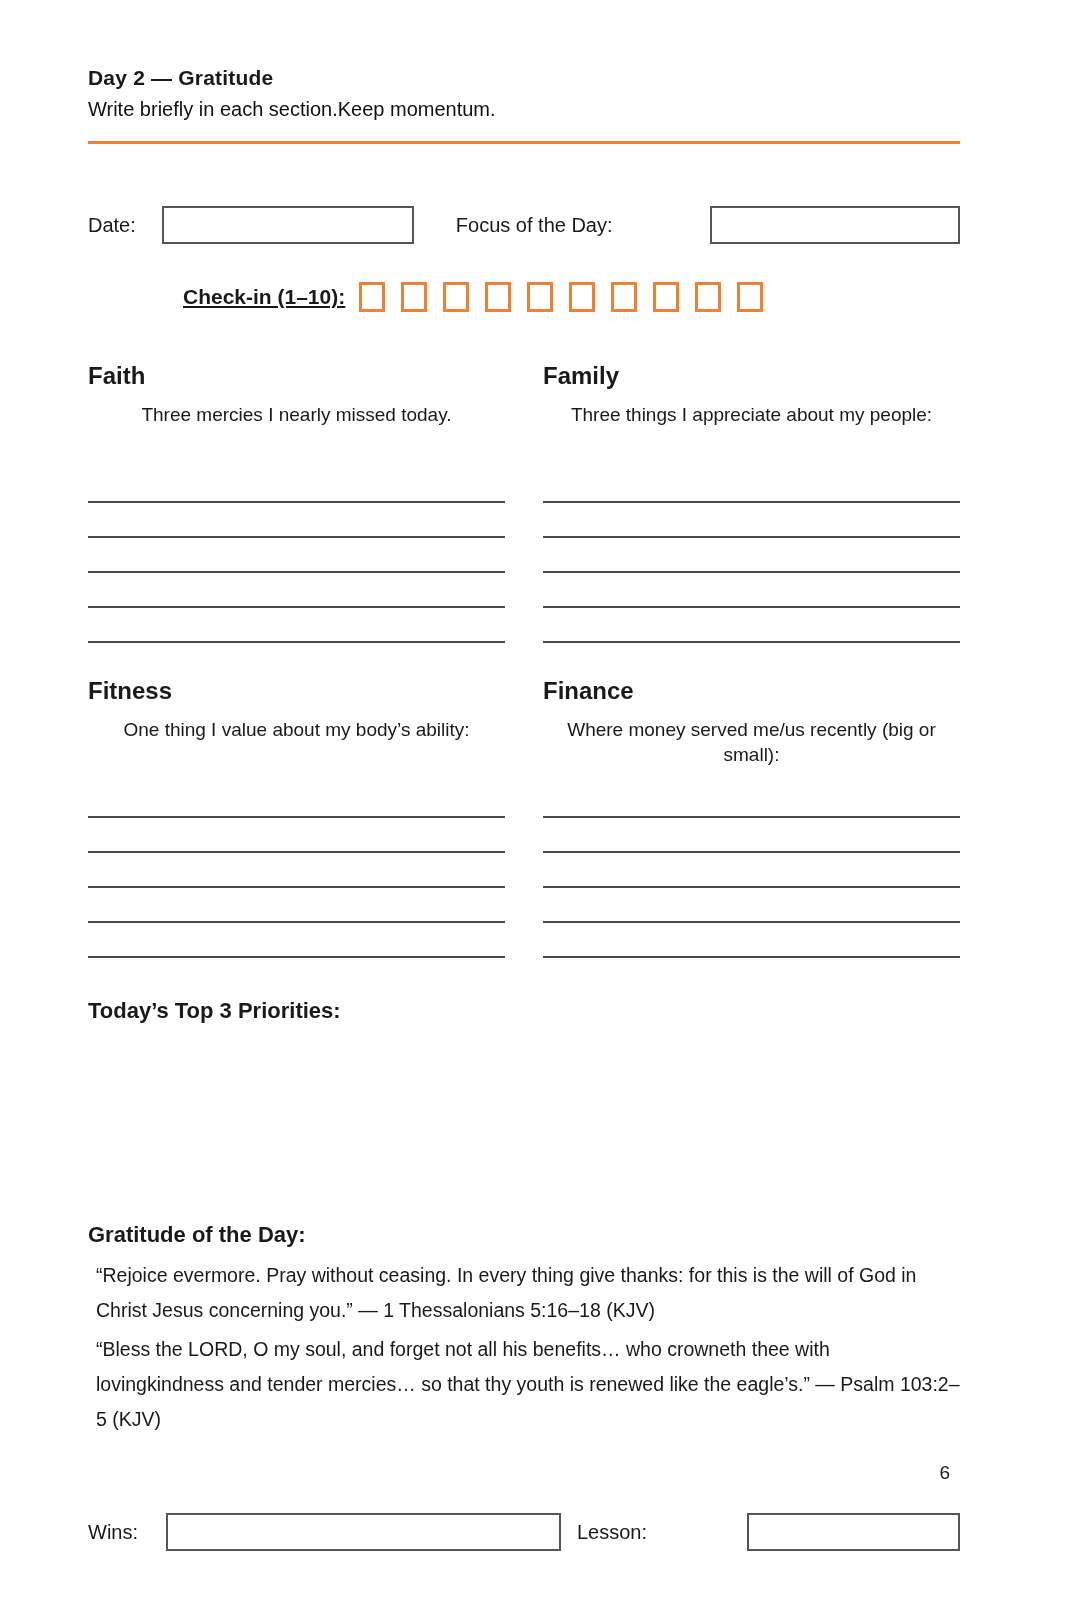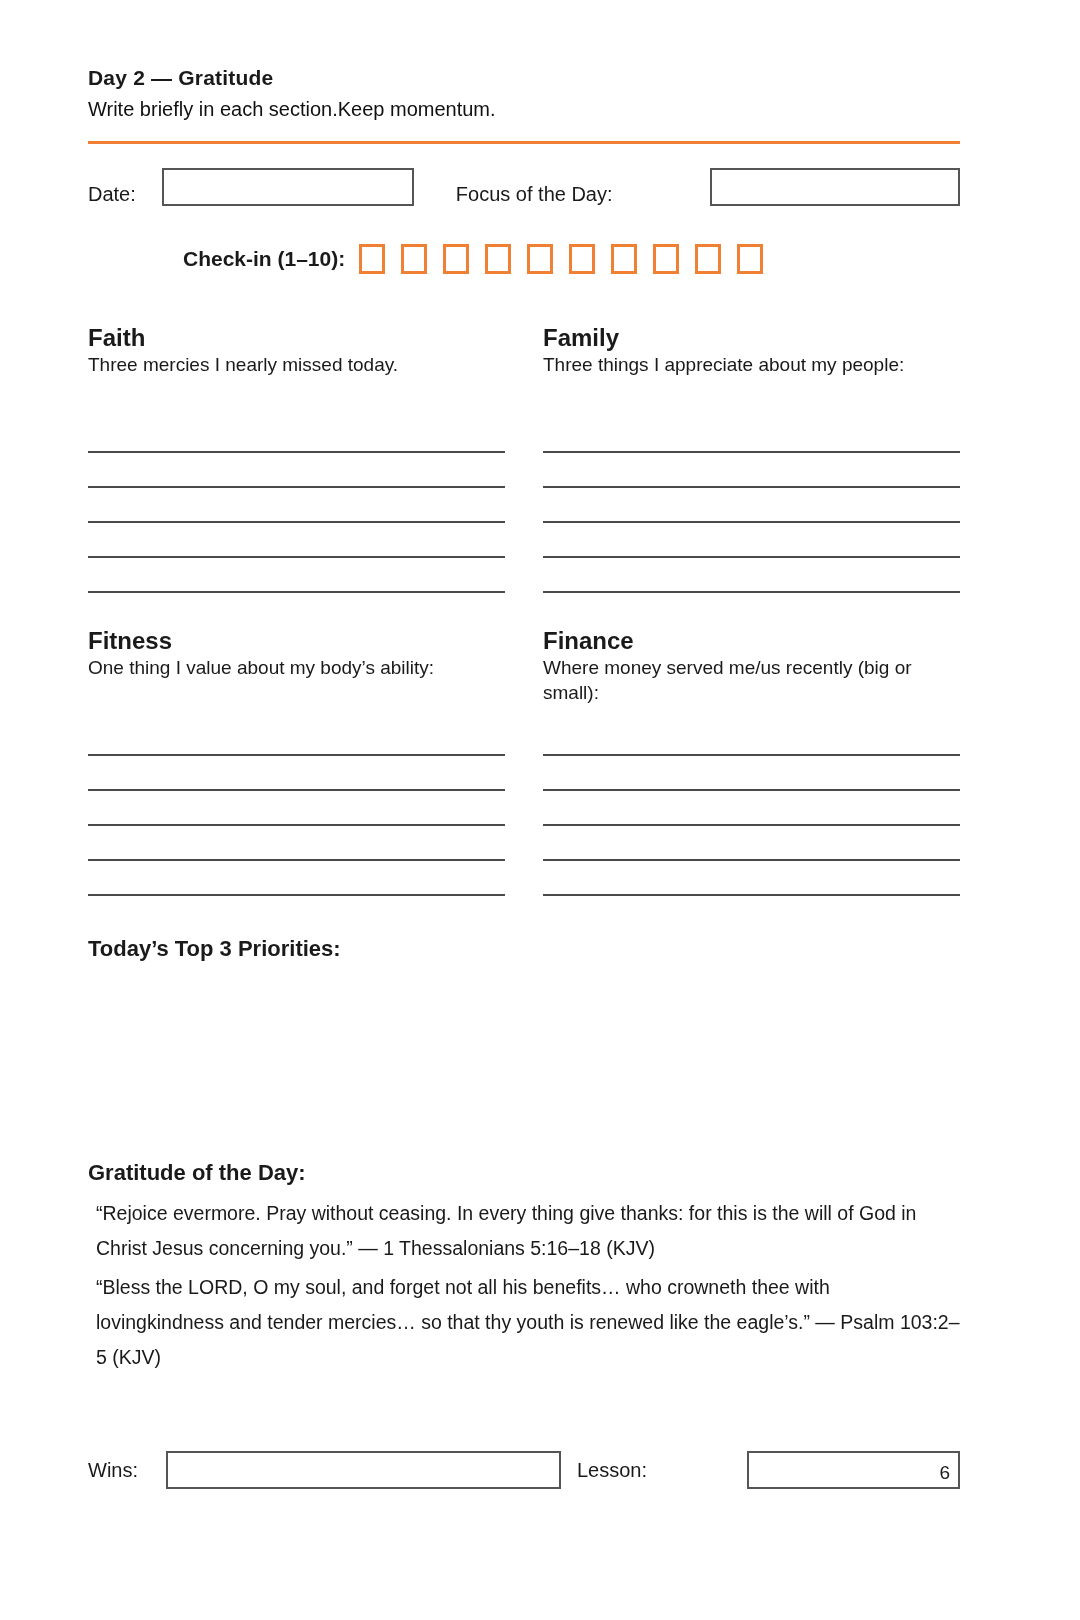--- a/index.html
+++ b/index.html
@@ -20,37 +20,37 @@
     overflow:hidden;
   }
   .content{padding:54px 120px 0 88px;}
 
   
   .title{font-size:21px;font-weight:700;letter-spacing:.2px;line-height:1.15;margin-top:12px;}
   .subtitle{font-size:20px;margin-top:8px;color:#111;}
   .rule{margin-top:20px;border:0;border-top:3.5px solid var(--accent);}
 
   
-  .field-row{display:flex;align-items:flex-end;margin-top:24px;font-size:20px;}
+  .field-row{display:flex;align-items:center;margin-top:62px;font-size:20px;}
   .field-label{white-space:nowrap;}
   .field-box{height:38px;border:2.5px solid var(--box-border);background:#fff;}
   .date-box{width:252px;margin-left:26px;}
   .focus-label{margin-left:42px;}
   .focus-box{width:250px;margin-left:auto;}
 
   
   .checkin-row{display:flex;align-items:center;margin-top:38px;padding-left:95px;}
-  .checkin-label{font-size:21px;font-weight:700;white-space:nowrap;}
+  .checkin-label{font-size:21px;font-weight:700;white-space:nowrap;text-decoration:underline;}
   .checkin-boxes{display:flex;gap:16px;margin-left:14px;}
   .checkin-box{width:26px;height:30px;border:3px solid var(--accent);background:#fff;}
 
   
   .sections{display:grid;grid-template-columns:1fr 1fr;column-gap:38px;row-gap:34px;margin-top:50px;}
   .section h2{font-size:24px;font-weight:700;}
-  .section .prompt{font-size:19px;line-height:25px;margin-top:0;min-height:54px;}
+  .section .prompt{font-size:19px;line-height:25px;margin-top:12px;min-height:54px;text-align:center;}
   .lines{margin-top:12px;}
   .write-line{height:35px;border-bottom:2.5px solid var(--line);}
 
   
   .priorities-heading{font-size:22px;font-weight:700;margin-top:40px;}
 
   
   .scripture{margin-top:198px;}
   .scripture-heading{font-size:22px;font-weight:700;}
   .scripture-body{padding-left:8px;margin-top:10px;}

